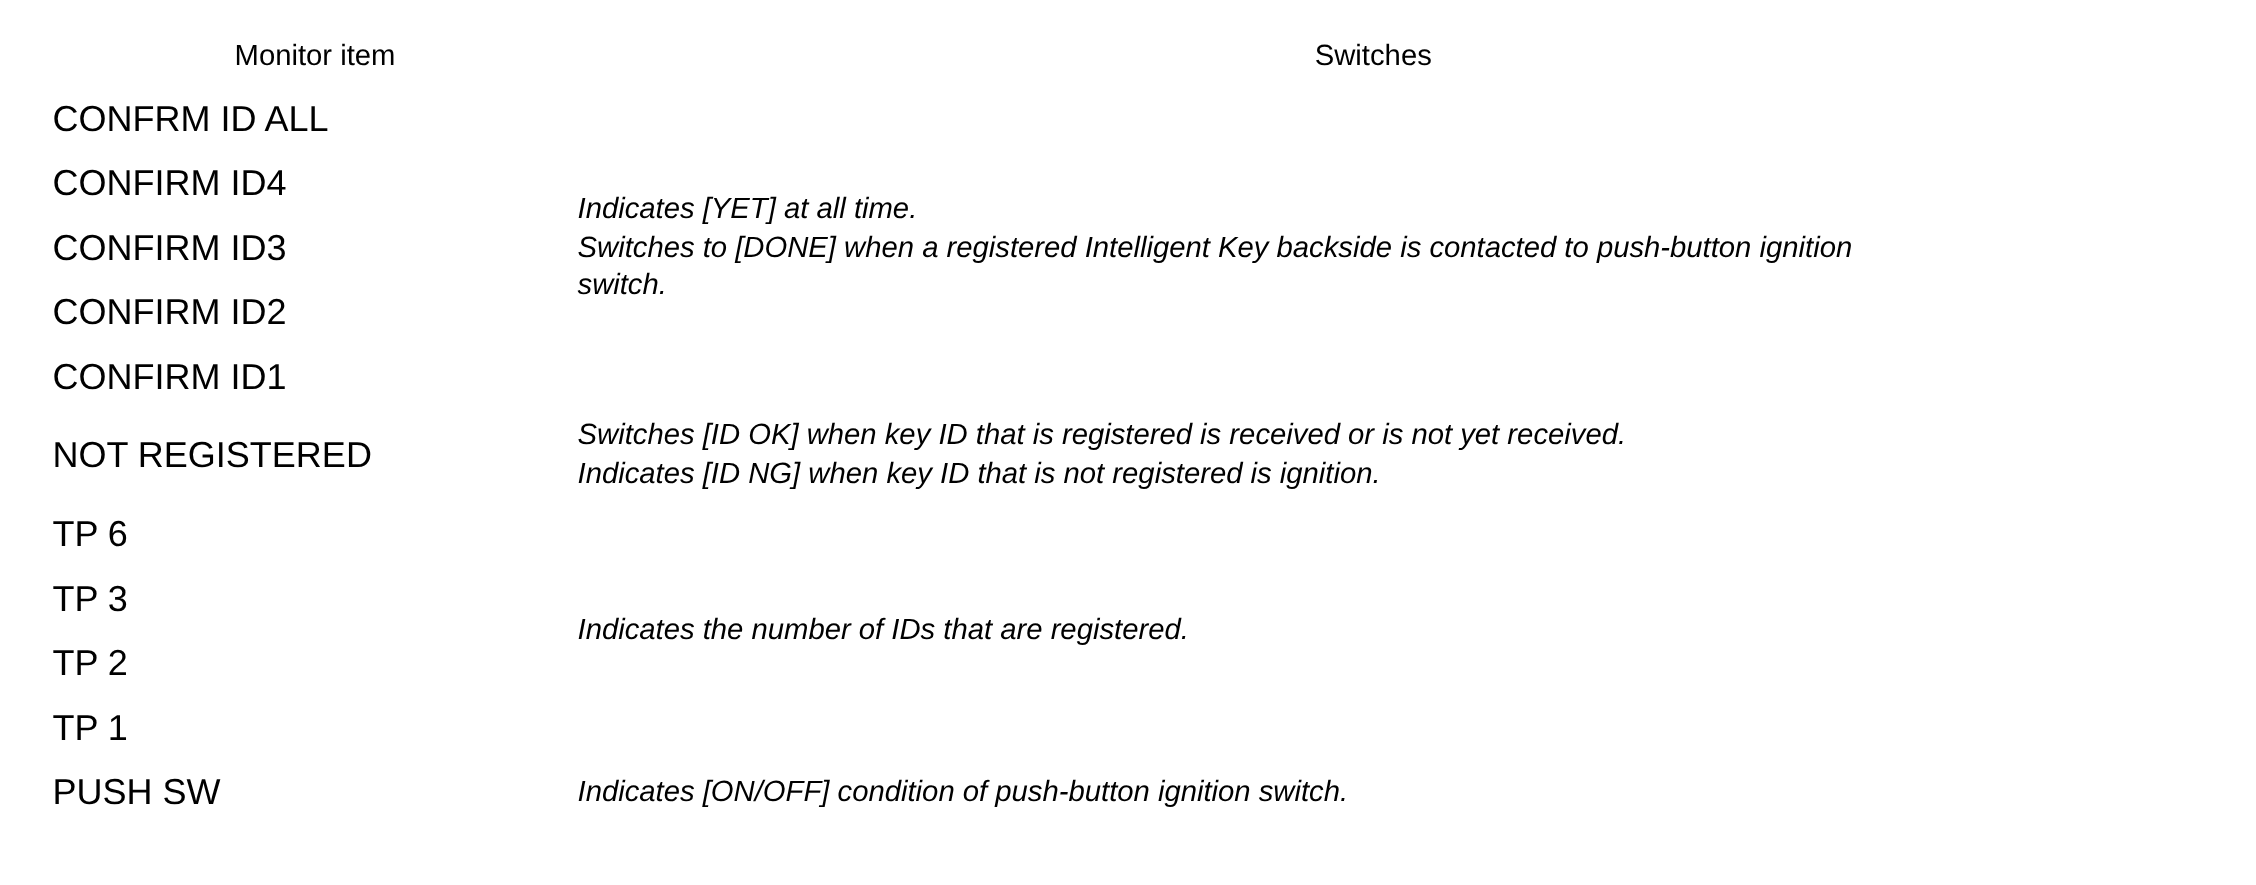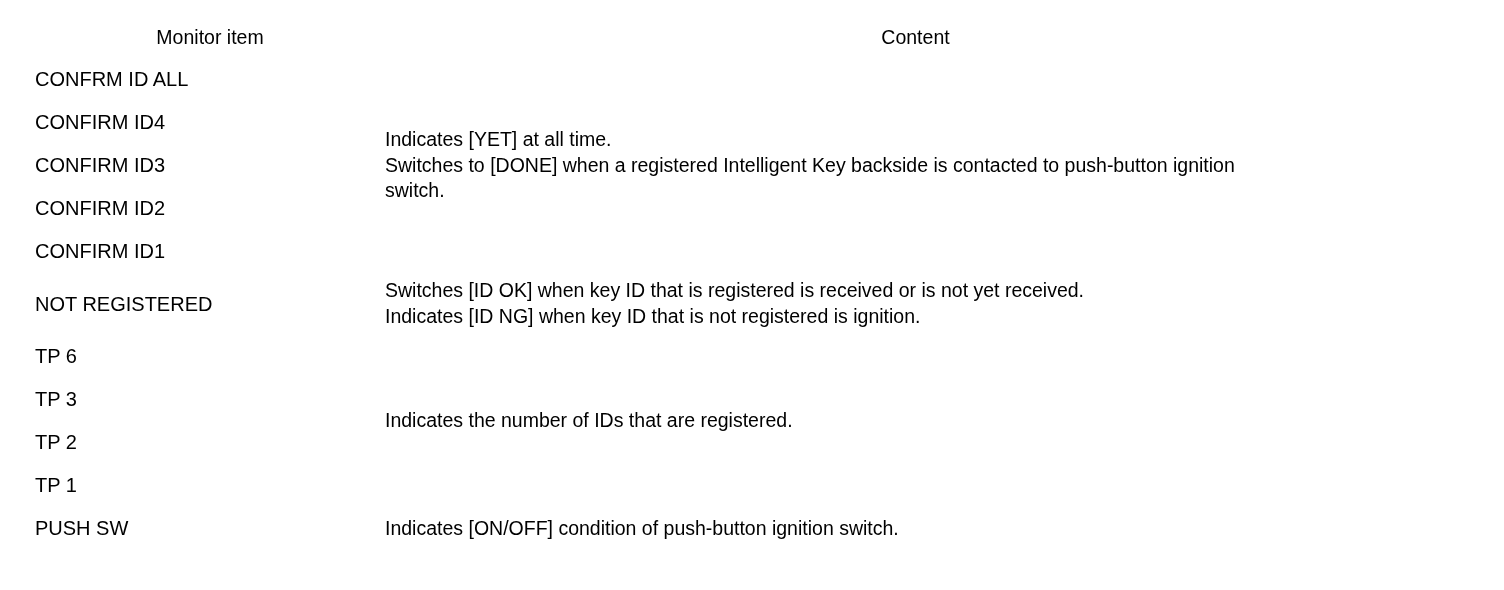--- a/index.html
+++ b/index.html
@@ -53,39 +53,40 @@
   .head-cell {
     text-align: center;
     height: 40px;
     font-size: 19.5px;
   }
 
   .item-cell {
     text-align: left;
     padding-left: 19px;
     height: 43px;
-    font-size: 20px;
+    font-size: 24px;
     white-space: nowrap;
   }
 
   .item-cell-tall {
     height: 62px;
   }
 
   .content-cell {
     text-align: left;
     padding-left: 16px;
     padding-right: 10px;
     vertical-align: middle;
     font-size: 19.5px;
   }
 
   .content-cell .line {
     display: block;
     white-space: nowrap;
+    font-style: italic;
   }
 
   .content-block-top {
     vertical-align: top;
     padding-top: 48px;
   }
 
   .content-block-mid {
     vertical-align: middle;
   }
@@ -96,21 +97,21 @@
 <div id="table-wrap">
   <table class="spec">
     <colgroup>
       <col class="c-item">
       <col class="c-content">
     </colgroup>
     <tbody>
 
       <tr>
         <th class="head-cell bd-top-thick bd-bot-thick bd-right">Monitor item</th>
-        <th class="head-cell bd-top-thick bd-bot-thick">Content</th>
+        <th class="head-cell bd-top-thick bd-bot-thick">Switches</th>
       </tr>
 
       <tr>
         <td class="item-cell bd-bot-thin bd-right">CONFRM ID ALL</td>
         <td class="content-cell content-block-top bd-bot-thick" rowspan="5">
           <span class="line">Indicates [YET] at all time.</span>
           <span class="line">Switches to [DONE] when a registered Intelligent Key backside is contacted to push-button ignition</span>
           <span class="line">switch.</span>
         </td>
       </tr>

